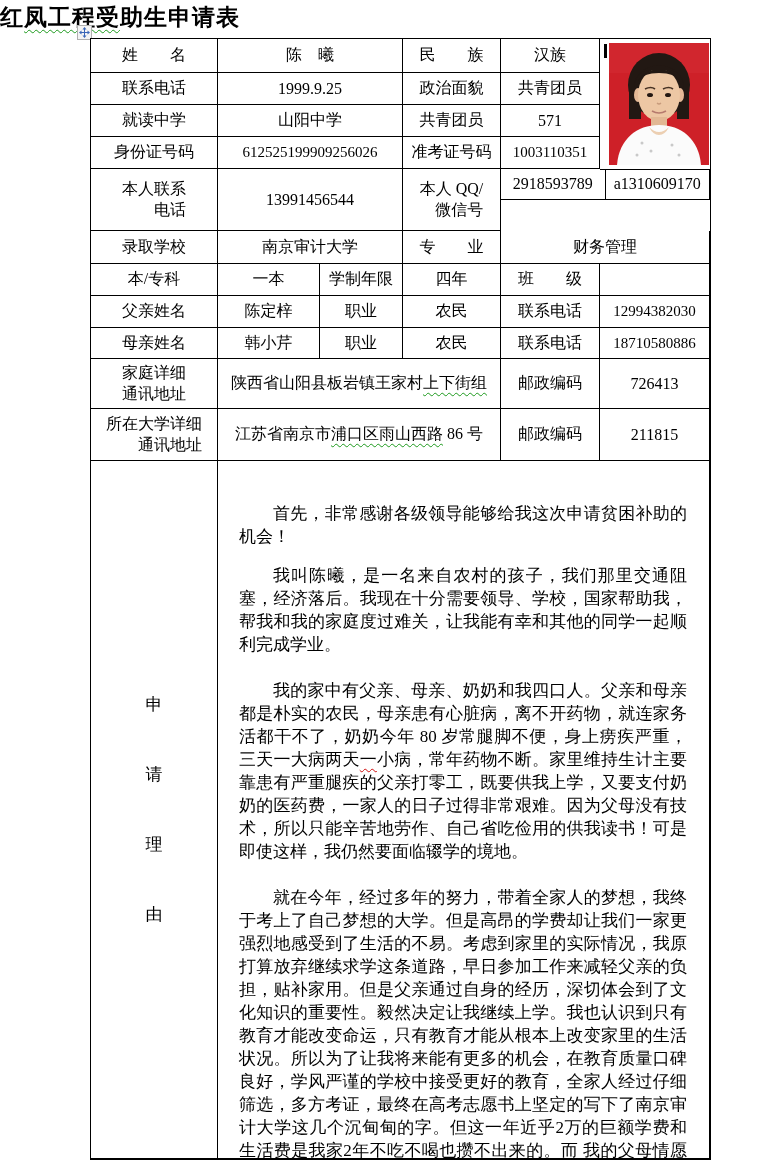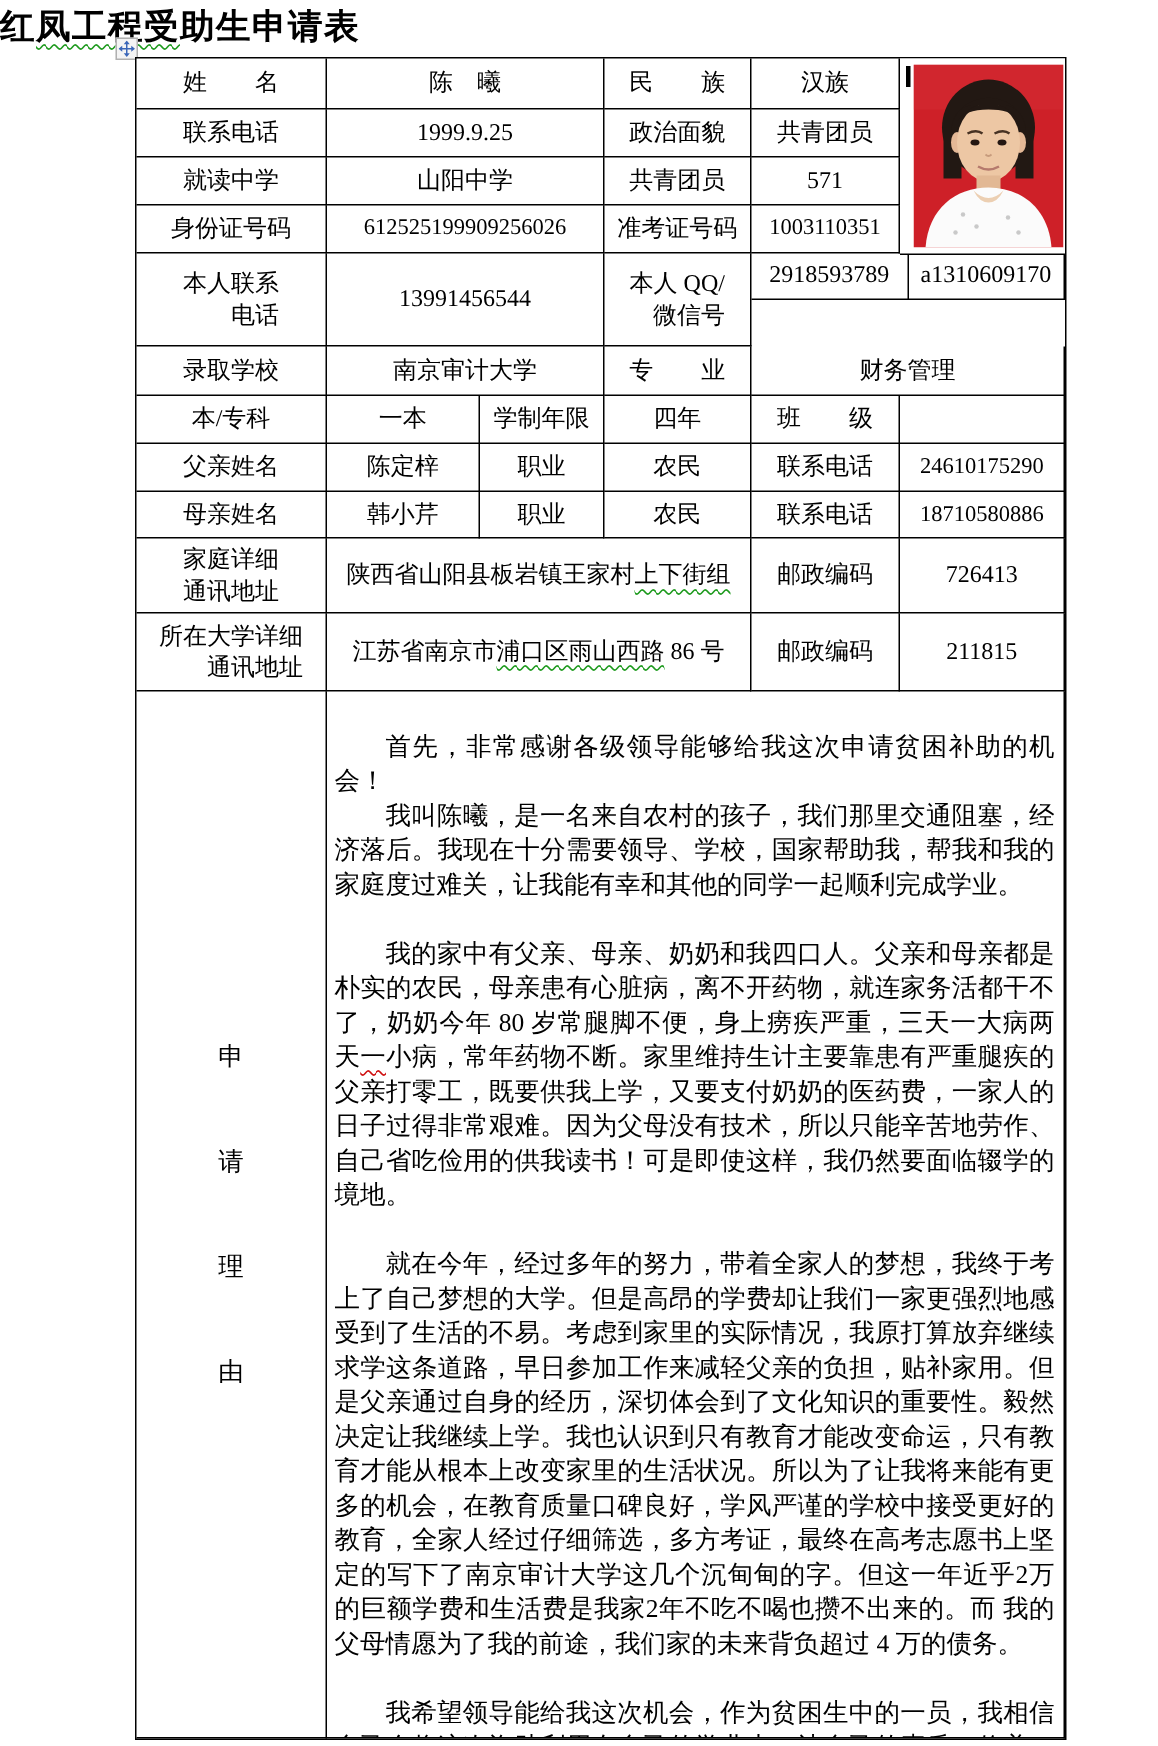--- a/index.html
+++ b/index.html
@@ -46,21 +46,21 @@
   .photo{position:absolute;left:9px;top:4px;width:100px;height:122px;}
 
   .reason-label{
     flex-direction:column;gap:47px;font-size:17px;
   }
   .essay{
     box-sizing:border-box;border-right:1px solid #000;border-bottom:1px solid #000;
     padding:25px 6px 0 5px;font-size:17px;line-height:23px;
     text-align:justify;overflow:hidden;
   }
-  .essay p{margin:0;text-indent:2em;}
+  .essay p{margin:16px;text-indent:2em;}
   .essay p.gap{margin-top:23px;}
 </style>
 </head>
 <body>
 
 <div class="title"><span>红</span><span class="sq-green">凤工程受</span><span>助生申请表</span></div>
 
 <div class="handle">
   <svg width="11" height="11" viewBox="0 0 11 11">
     <g fill="#3a66b8">
@@ -128,21 +128,21 @@
     <div class="cell w4 h32">班　　级</div>
     <div class="cell w7 h32"></div>
   </div>
 
   <div class="row">
     <div class="cell w1 h32">父亲姓名</div>
     <div class="cell w5 h32">陈定梓</div>
     <div class="cell w6 h32">职业</div>
     <div class="cell w3 h32">农民</div>
     <div class="cell w4 h32">联系电话</div>
-    <div class="cell w7 h32" style="font-size:15px">24610175290</div>
+    <div class="cell w7 h32" style="font-size:15px">12994382030</div>
   </div>
 
   <div class="row">
     <div class="cell w1 h31">母亲姓名</div>
     <div class="cell w5 h31">韩小芹</div>
     <div class="cell w6 h31">职业</div>
     <div class="cell w3 h31">农民</div>
     <div class="cell w4 h31">联系电话</div>
     <div class="cell w7 h31" style="font-size:15px">18710580886</div>
   </div>

